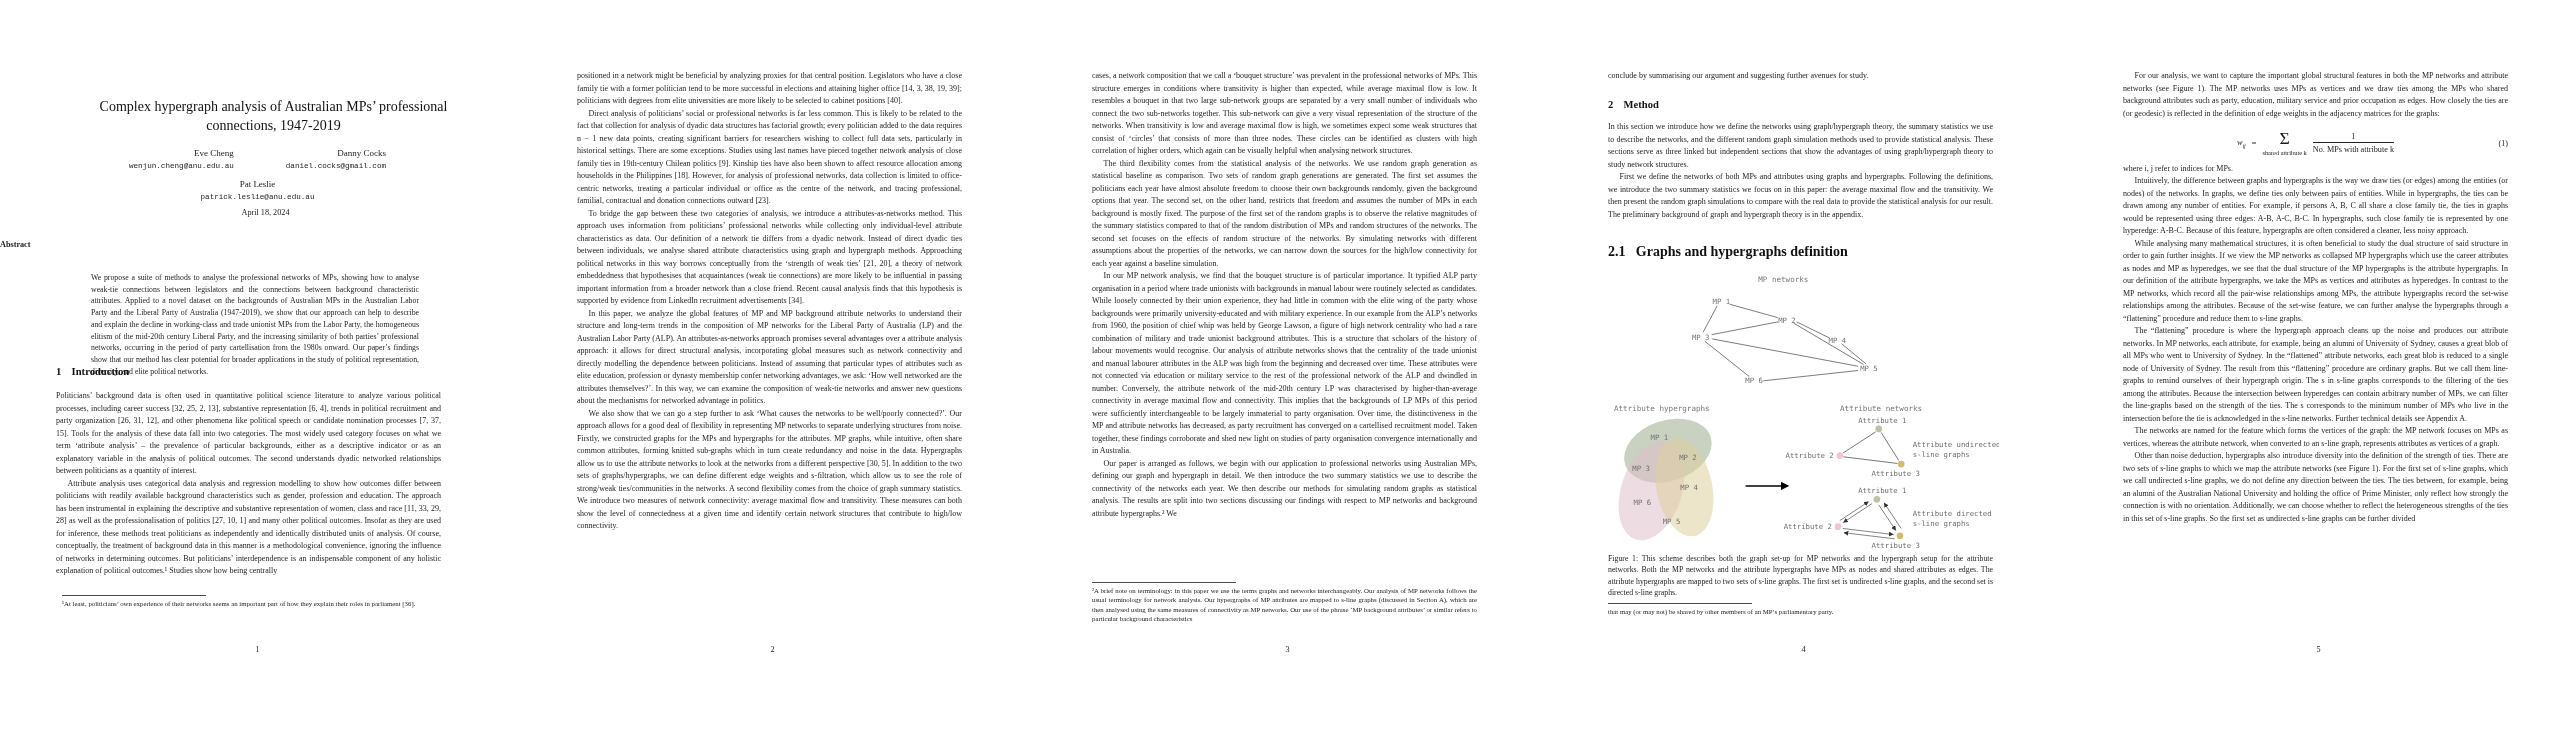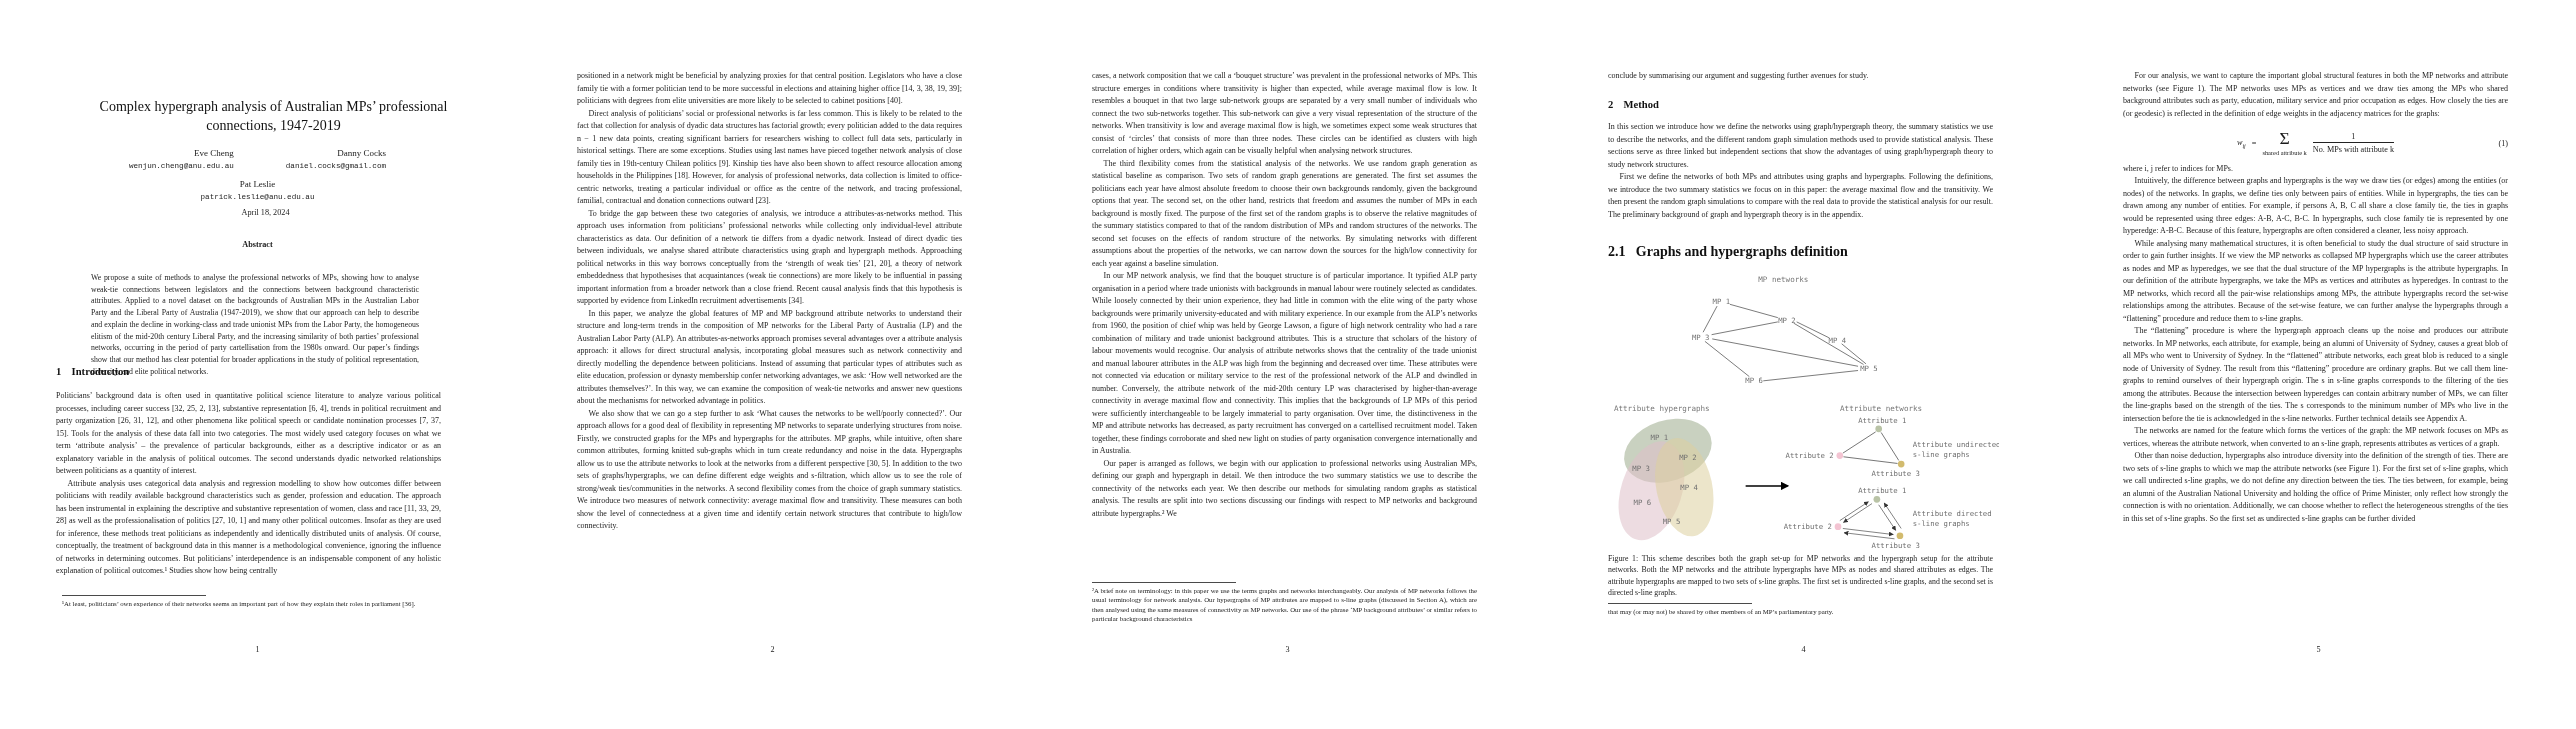--- a/index.html
+++ b/index.html
@@ -14,21 +14,21 @@
 
   .title{position:absolute;top:97px;left:16px;width:515px;text-align:center;
     font-size:14px;line-height:19px;color:#111;}
   .authors{position:absolute;top:148px;left:0;width:515px;display:flex;
     justify-content:center;gap:52px;}
   .acol{text-align:right;}
   .aname{font-size:9px;margin-bottom:3.6px;}
   .amail{font-family:"Liberation Mono","DejaVu Sans Mono",monospace;font-size:7.6px;}
   .pat{position:absolute;top:179px;left:0;width:515px;text-align:center;}
   .date{position:absolute;top:208px;left:0;width:515px;text-align:center;font-size:8.2px;margin-left:8px;}
-  .abshead{position:absolute;top:240px;left:0;width:515px;text-align:center;
+  .abshead{position:absolute;top:240px;left:0;width:515px;
     font-weight:bold;font-size:8.2px;}
   .abstract{position:absolute;top:252px;left:91px;width:328px;font-size:7.8px;
     line-height:11.7px;text-align:justify;margin-top:20px;}
   .introcol{position:absolute;top:366px;left:56px;width:385px;}
   h1.sec{font-size:10.6px;margin:0;color:#111;}
   h2.sec{font-size:10.6px;margin:16.4px 0 11.5px 0;color:#111;}
   h3.sec{font-size:14px;margin:23px 0 0 0;color:#111;}
   .secnum{margin-right:10.3px;}
   .introcol p.b:first-of-type{margin-top:13.4px;}
 

